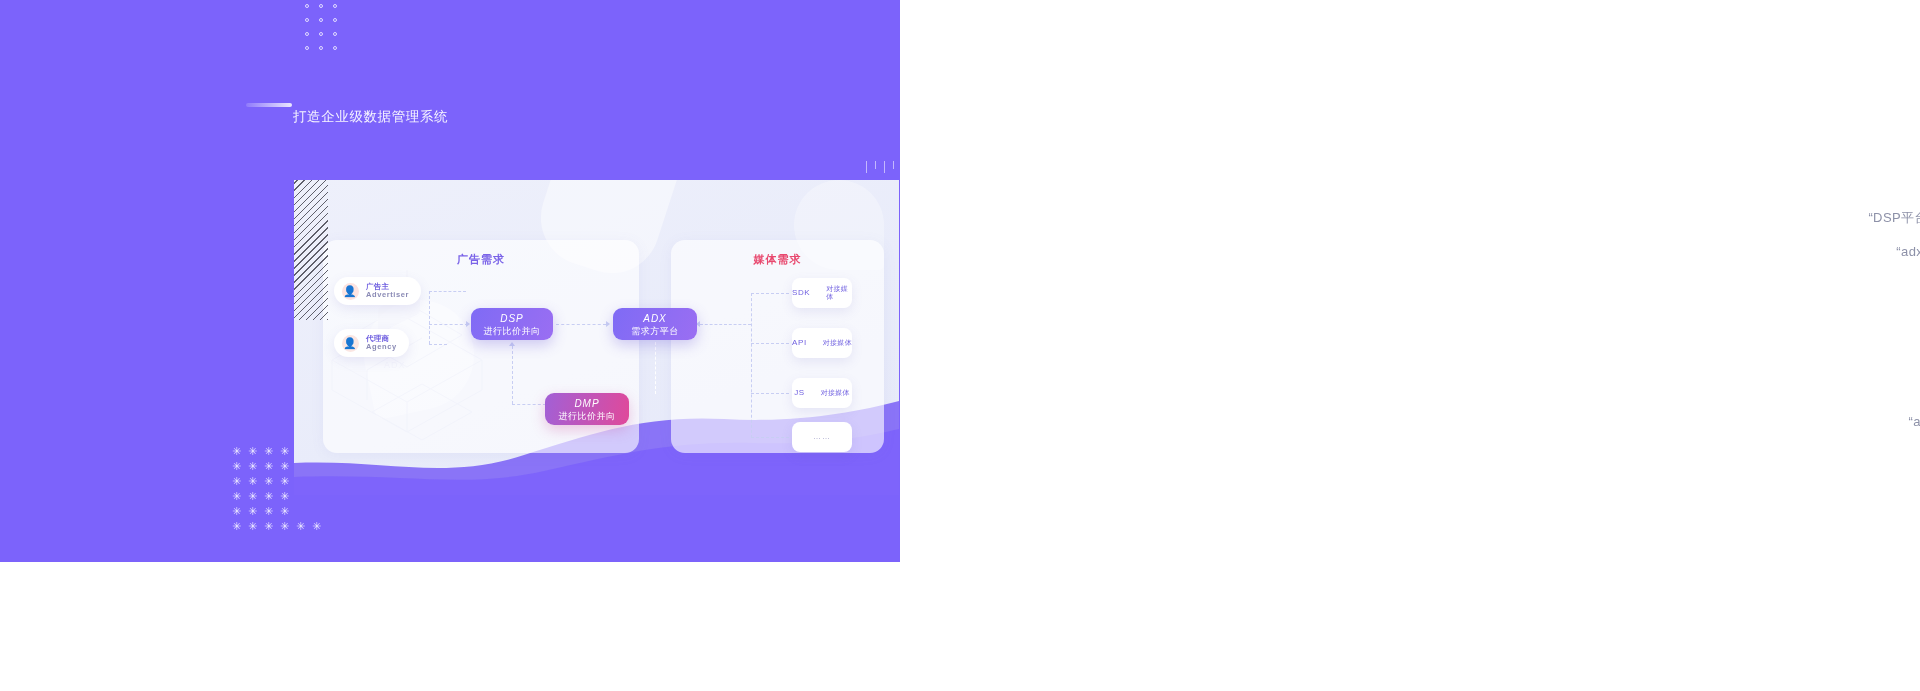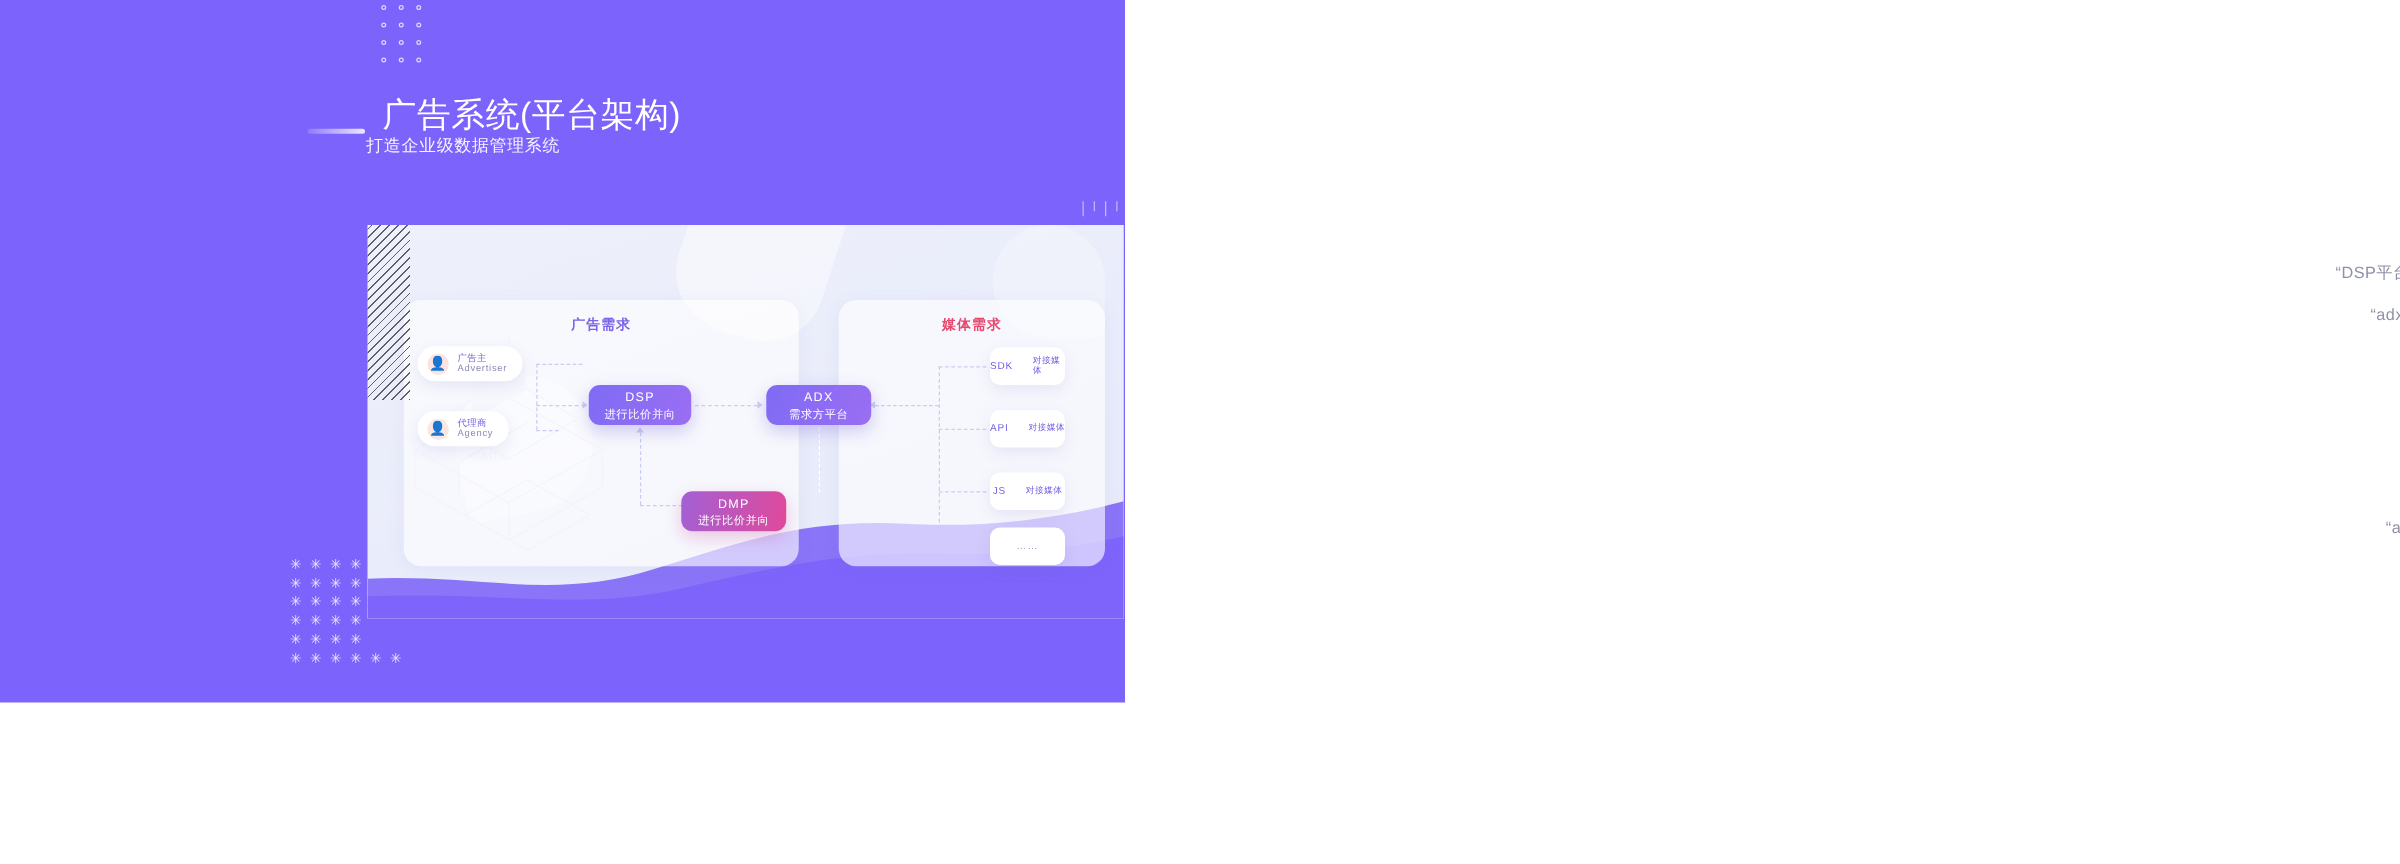--- a/index.html
+++ b/index.html
@@ -168,40 +168,40 @@
     align-items: center;
     padding: 0 12px 0 8px;
     height: 28px;
   }
   .chip .avatar {
     width: 17px; height: 17px; border-radius: 50%;
     margin-right: 7px; flex: 0 0 auto;
     display: flex; align-items: center; justify-content: center;
     font-size: 11px; line-height: 1;
   }
-  .chip .txt { line-height: 1.05; }
+  .chip .txt { line-height: 1.05; font-weight: bold; }
   .chip .txt .cn { font-size: 7.5px; color: #6f5fe0; display: block; letter-spacing: .3px;}
   .chip .txt .en { font-size: 7.5px; color: #8a8ab5; display: block; letter-spacing: .6px;}
 
   #chip-advertiser { left: 40px; top: 97px; }
   #chip-agency     { left: 40px; top: 149px; }
   #chip-advertiser .avatar { background: #fde3e0; }
   #chip-agency     .avatar { background: #fbe6e2; }
 
   
   .node {
     position: absolute;
     border-radius: 9px;
     color: #ffffff;
     text-align: center;
     display: flex; flex-direction: column;
     align-items: center; justify-content: center;
     box-shadow: 0 5px 14px rgba(110,90,215,.30);
   }
-  .node .t1 { font-size: 10px; letter-spacing: 1px; line-height: 13px; }
+  .node .t1 { font-size: 10px; letter-spacing: 1px; line-height: 13px; font-style: italic; }
   .node .t2 { font-size: 9px;  letter-spacing: .5px; line-height: 12px; }
 
   #node-dsp {
     left: 177px; top: 128px; width: 82px; height: 32px;
     background: linear-gradient(115deg, #7f6bf5 0%, #9a6ef2 100%);
   }
   #node-adx {
     left: 319px; top: 128px; width: 84px; height: 32px;
     background: linear-gradient(115deg, #7f6bf5 0%, #9a6ef2 100%);
   }
@@ -304,21 +304,20 @@
       <span class="d" style="left: 0px; top: 32px;"></span>
       <span class="d" style="left: 14px; top: 32px;"></span>
       <span class="d" style="left: 28px; top: 32px;"></span>
       <span class="d" style="left: 0px; top: 46px;"></span>
       <span class="d" style="left: 14px; top: 46px;"></span>
       <span class="d" style="left: 28px; top: 46px;"></span>
     </div>
 
   <div id="title-dash"></div>
 
-  <div id="slide-title">广告系统(平台架构)</div>
   <div id="slide-sub">打造企业级数据管理系统</div>
 
   <div id="ticks">
       <i style="left: 0px; height: 12px;"></i>
       <i style="left: 9px; height: 8px;"></i>
       <i style="left: 18px; height: 12px;"></i>
       <i style="left: 27px; height: 8px;"></i>
       <i style="left: 36px; height: 12px;"></i>
     </div>
 

